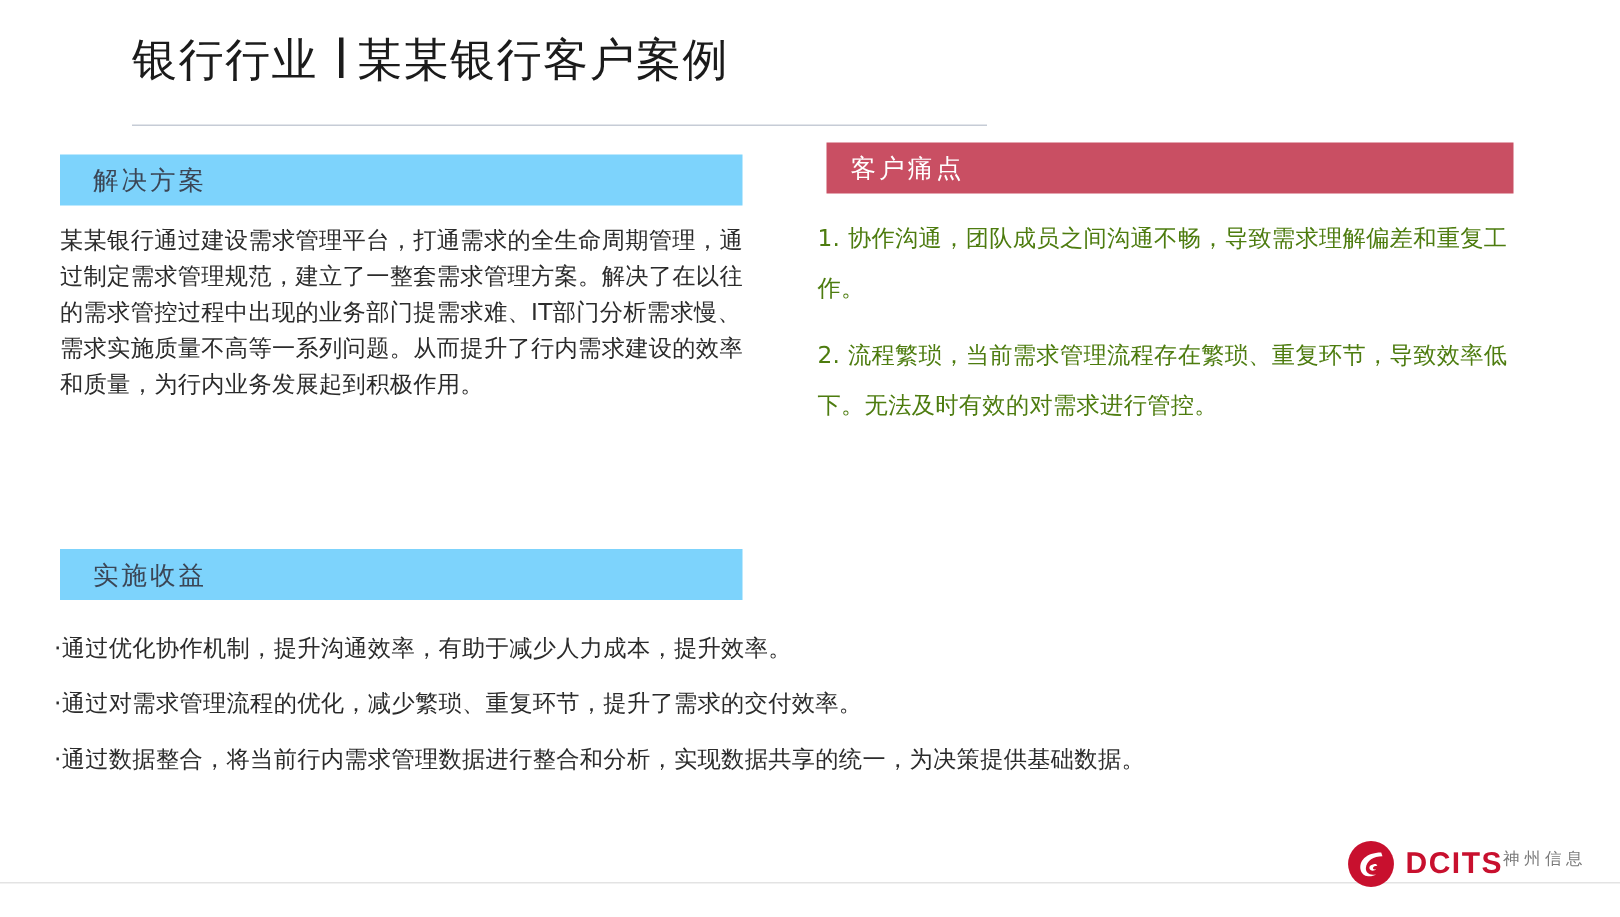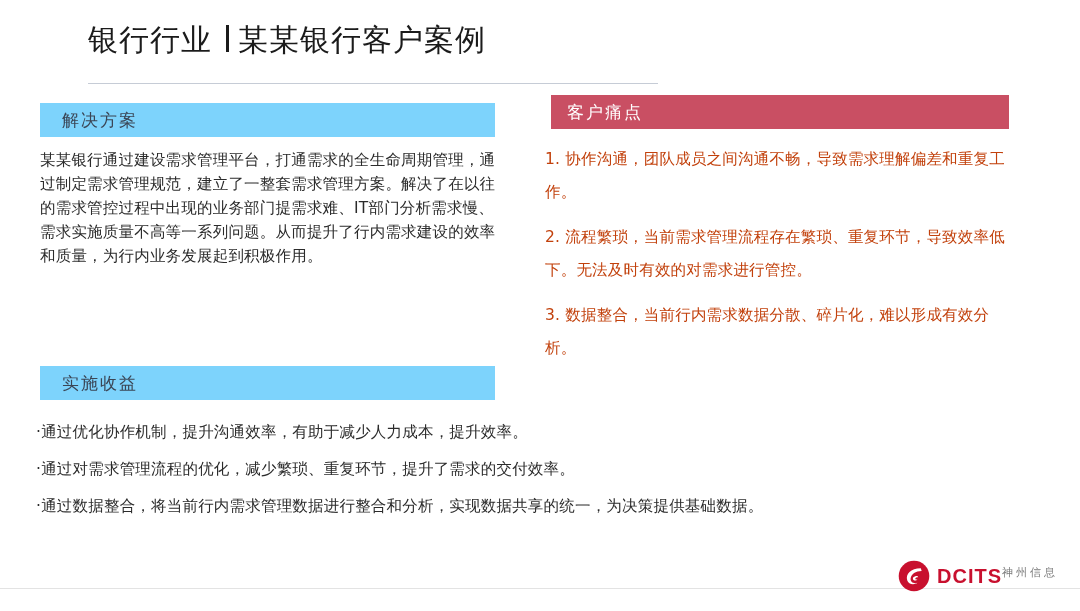--- a/index.html
+++ b/index.html
@@ -100,21 +100,21 @@
 
   #pain-list {
     position: absolute;
     left: 545px;
     top: 143px;
     width: 470px;
   }
   .pain-item {
     font-size: 15.5px;
     line-height: 33px;
-    color: #c2410c;
+    color: #4d7c0f;
     font-family: "DejaVu Sans", "Liberation Sans", sans-serif;
     margin-bottom: 12px;
     letter-spacing: 0.2px;
   }
 
   #benefit-list {
     position: absolute;
     left: 36px;
     top: 414px;
     width: 1000px;
@@ -190,21 +190,20 @@
     <span>解决方案</span>
   </div>
   <div class="body-text" id="solution-body">某某银行通过建设需求管理平台，打通需求的全生命周期管理，通过制定需求管理规范，建立了一整套需求管理方案。解决了在以往的需求管控过程中出现的业务部门提需求难、IT部门分析需求慢、需求实施质量不高等一系列问题。从而提升了行内需求建设的效率和质量，为行内业务发展起到积极作用。</div>
 
   <div class="panel-head head-red" id="pain-head">
     <span>客户痛点</span>
   </div>
   <div id="pain-list">
     <div class="pain-item">1. 协作沟通，团队成员之间沟通不畅，导致需求理解偏差和重复工作。</div>
     <div class="pain-item">2. 流程繁琐，当前需求管理流程存在繁琐、重复环节，导致效率低下。无法及时有效的对需求进行管控。</div>
-    <div class="pain-item">3. 数据整合，当前行内需求数据分散、碎片化，难以形成有效分析。</div>
   </div>
 
   <div class="panel-head head-blue" id="benefit-head">
     <span>实施收益</span>
   </div>
   <div id="benefit-list">
     <div class="benefit-item">
       <span class="dot">·</span><span>通过优化协作机制，提升沟通效率，有助于减少人力成本，提升效率。</span>
     </div>
     <div class="benefit-item">

